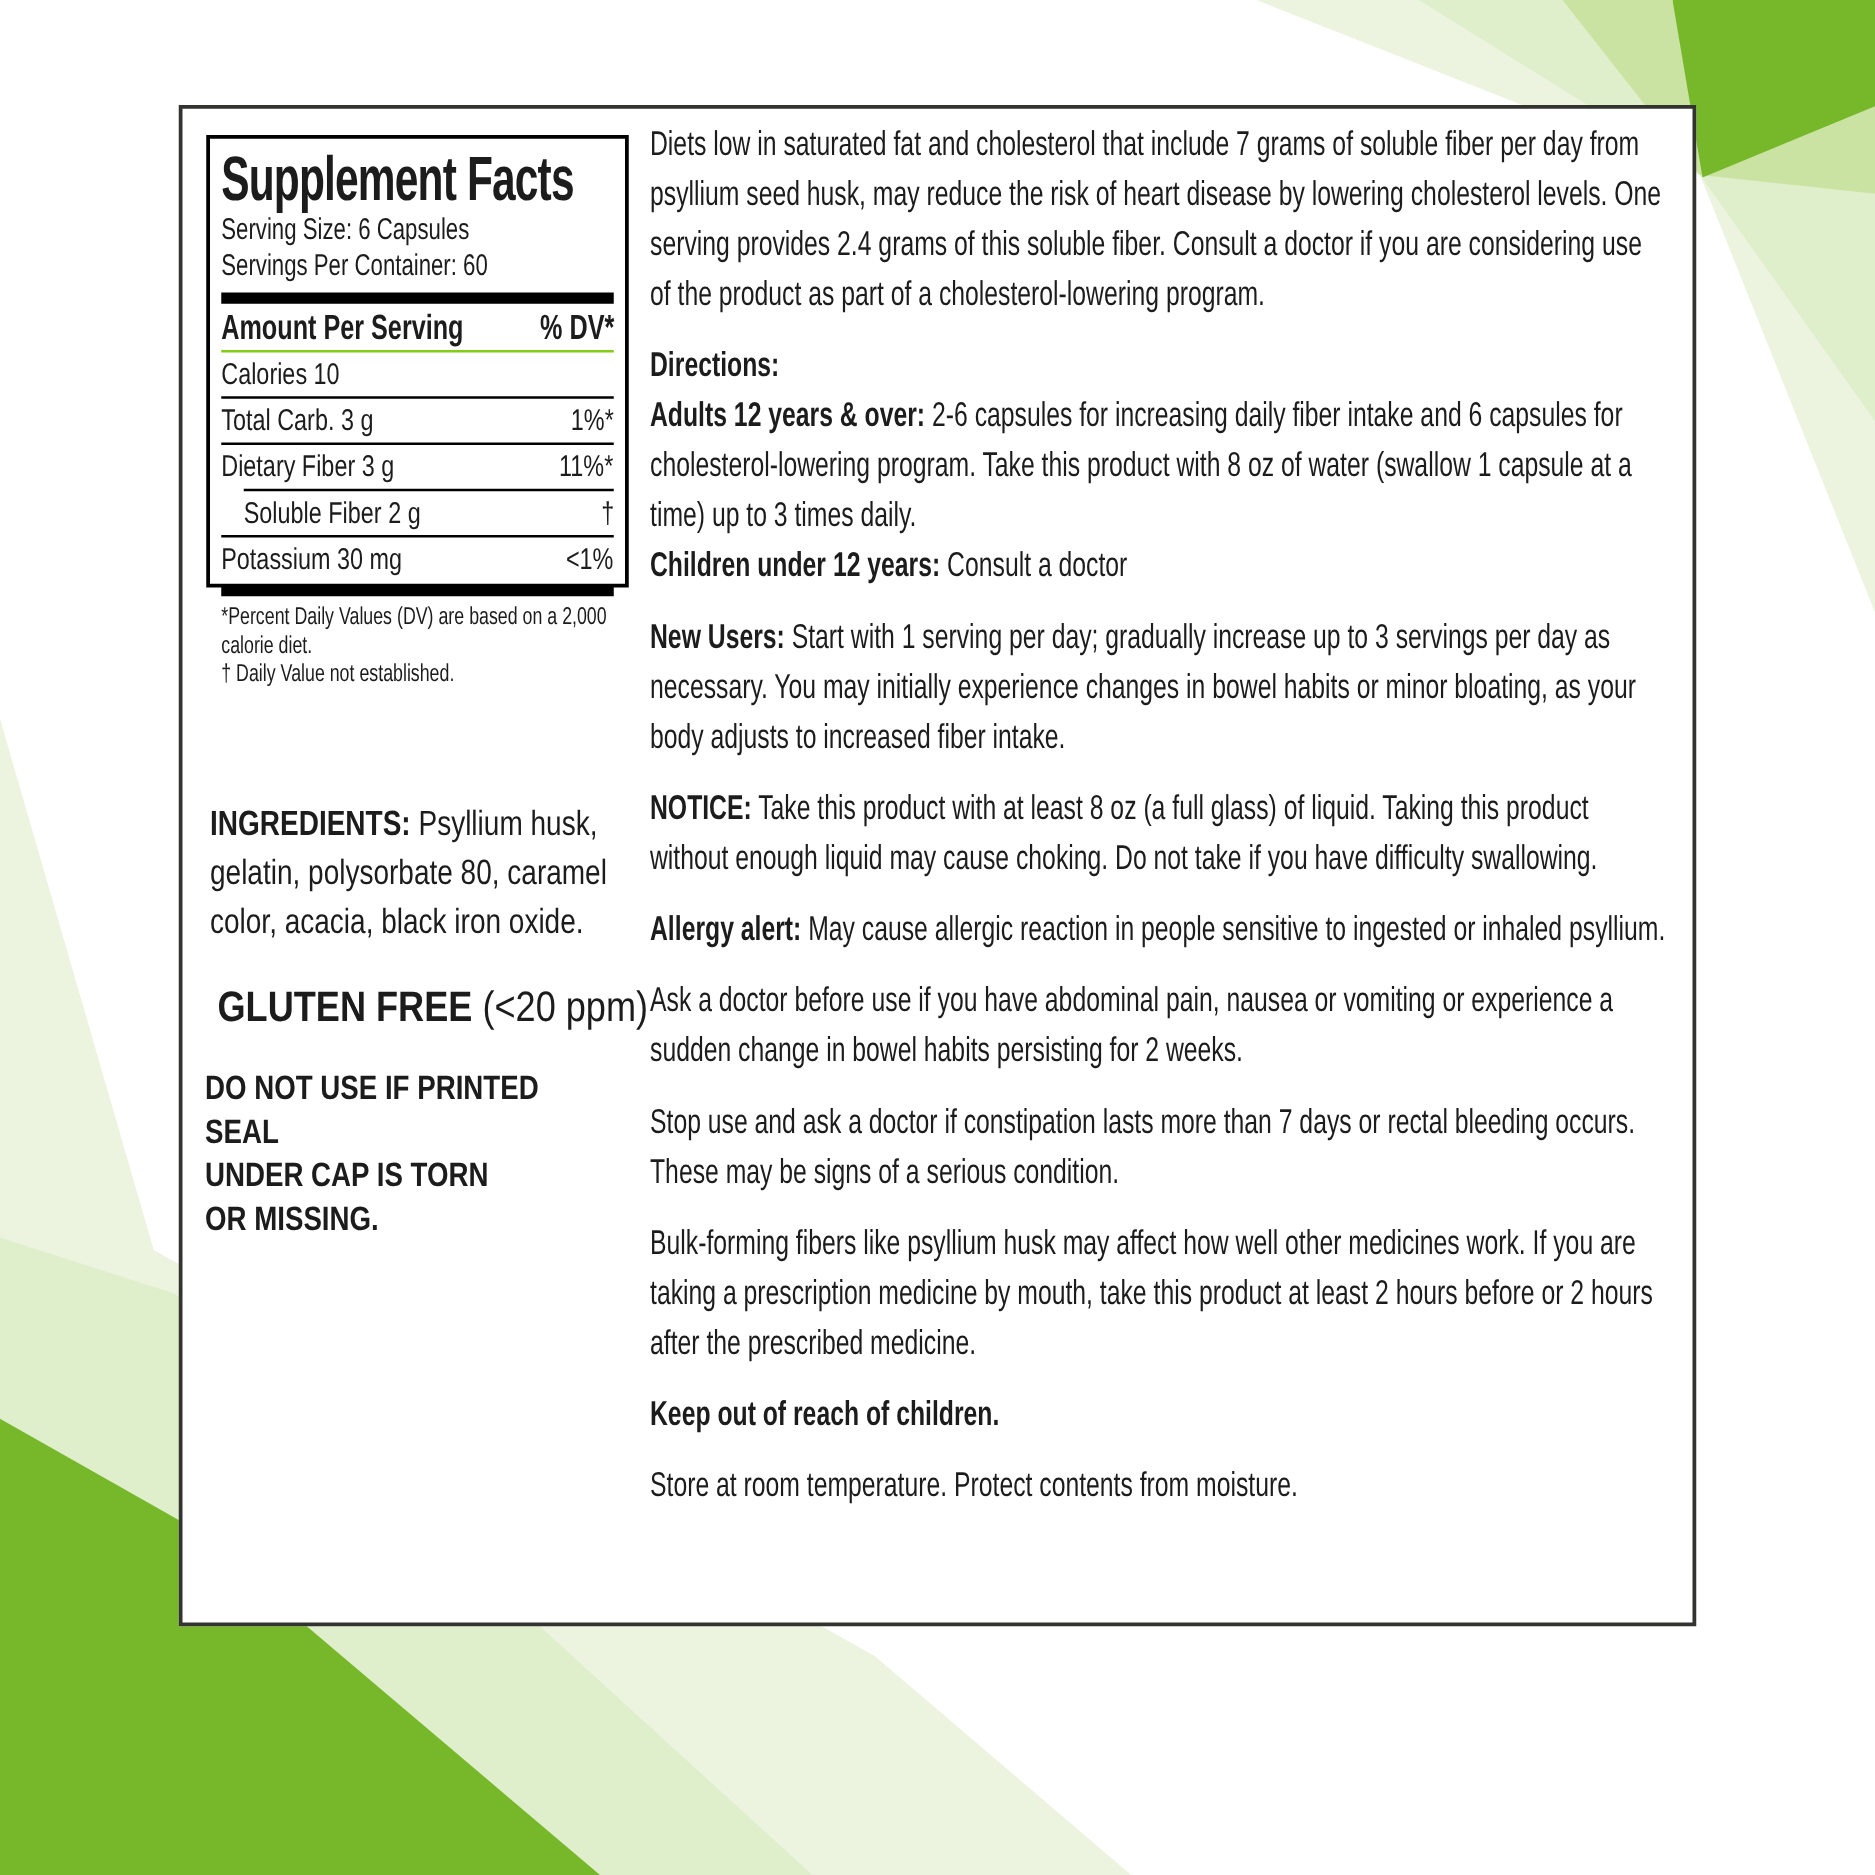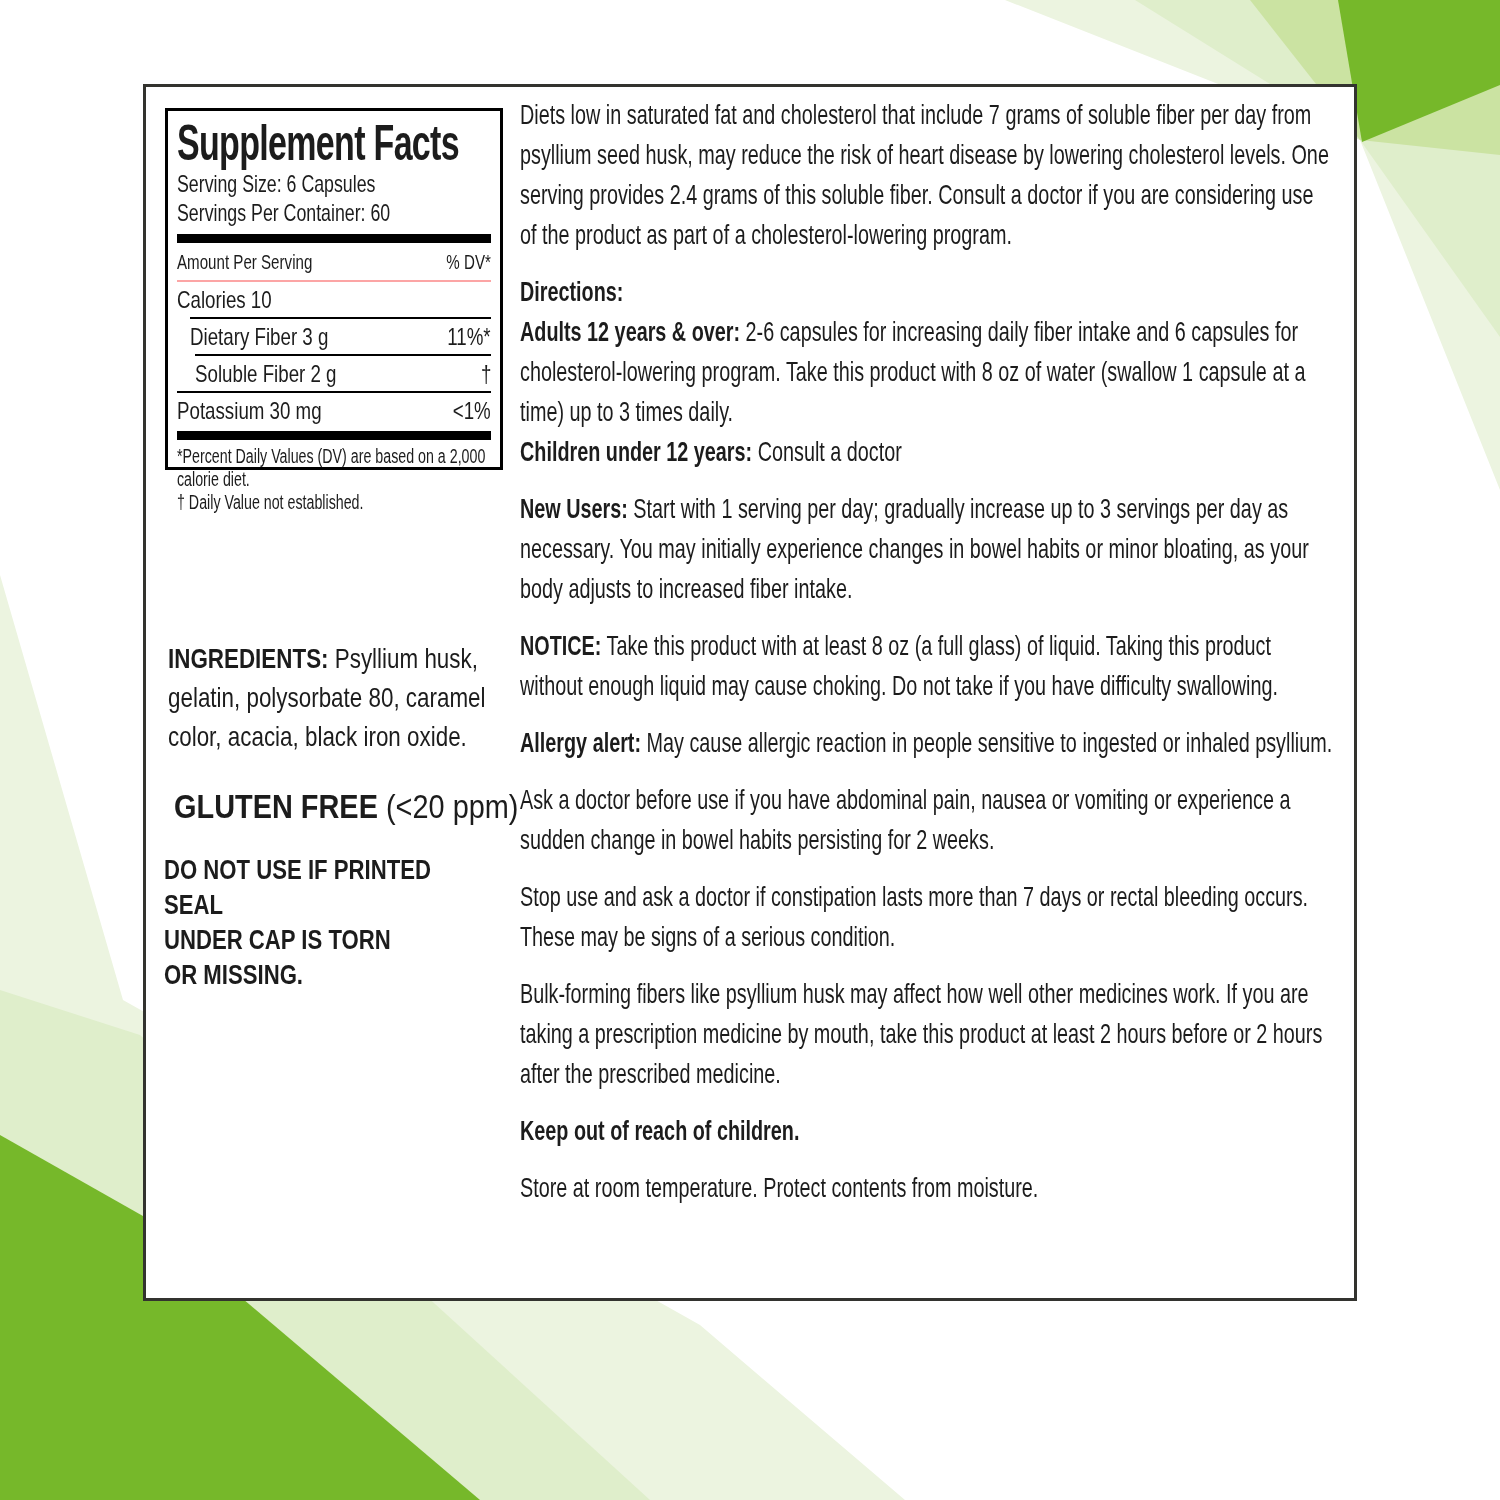--- a/index.html
+++ b/index.html
@@ -22,28 +22,28 @@
 
   
   .sf{position:absolute;left:19px;top:21px;width:338px;height:362px;
     box-sizing:border-box;border:3px solid #000;padding:6px 9px;background:#fff;}
   .sf-title{font-size:50px;font-weight:700;letter-spacing:-1px;line-height:52px;
     white-space:nowrap;transform:scaleX(.68);transform-origin:0 50%;}
   .sf-serv{font-size:24px;line-height:29px;white-space:nowrap;
     transform:scaleX(.74);transform-origin:0 50%;}
   .sf-bar{height:9px;background:#000;margin-top:7px;}
   .sf-bar2{height:9px;background:#000;margin-top:3px;}
-  .sf-hdr{position:relative;height:37px;border-bottom:2px solid #fca5a5;font-weight:400;font-size:21px;}
+  .sf-hdr{position:relative;height:37px;border-bottom:2px solid #84cc16;font-weight:700;font-size:28px;}
   .sf-hdr .l{position:absolute;left:0;top:0;line-height:37px;white-space:nowrap;
     transform:scaleX(.72);transform-origin:0 50%;}
   .sf-hdr .r{position:absolute;right:0;top:0;line-height:37px;white-space:nowrap;
     transform:scaleX(.72);transform-origin:100% 50%;}
   .sf-row{position:relative;height:35px;border-top:2px solid #000;font-size:24px;}
   .sf-row.first{border-top:none;text-align:right;}
-  .sf-row.ind1{margin-left:13px;}
+  .sf-row.ind1{margin-left:0;}
   .sf-row.ind2{margin-left:18px;}
   .sf-row .n{position:absolute;left:0;top:0;line-height:35px;white-space:nowrap;
     transform:scaleX(.78);transform-origin:0 50%;}
   .sf-row .n small{font-size:19px;}
   .sf-row .v{position:absolute;right:0;top:0;line-height:35px;white-space:nowrap;
     transform:scaleX(.78);transform-origin:100% 50%;}
   .sf-foot{margin-top:5px;font-size:19.5px;line-height:23px;width:430px;
     transform:scaleX(.73);transform-origin:0 0;}
 
   
@@ -82,20 +82,24 @@
       <div class="sf-serv">Serving Size: 6 Capsules</div>
       <div class="sf-serv">Servings Per Container: 60</div>
       <div class="sf-bar"></div>
       <div class="sf-hdr">
         <span class="l">Amount Per Serving</span>
         <span class="r">% DV*</span>
       </div>
       <div class="sf-row first">
         <span class="n">Calories 10</span>
         <span class="v"></span>
+      </div>
+      <div class="sf-row">
+        <span class="n">Total Carb. 3 g</span>
+        <span class="v">1%*</span>
       </div>
       <div class="sf-row ind1">
         <span class="n">Dietary Fiber 3 g</span>
         <span class="v">11%*</span>
       </div>
       <div class="sf-row ind2">
         <span class="n">Soluble Fiber 2 g</span>
         <span class="v">†</span>
       </div>
       <div class="sf-row">

